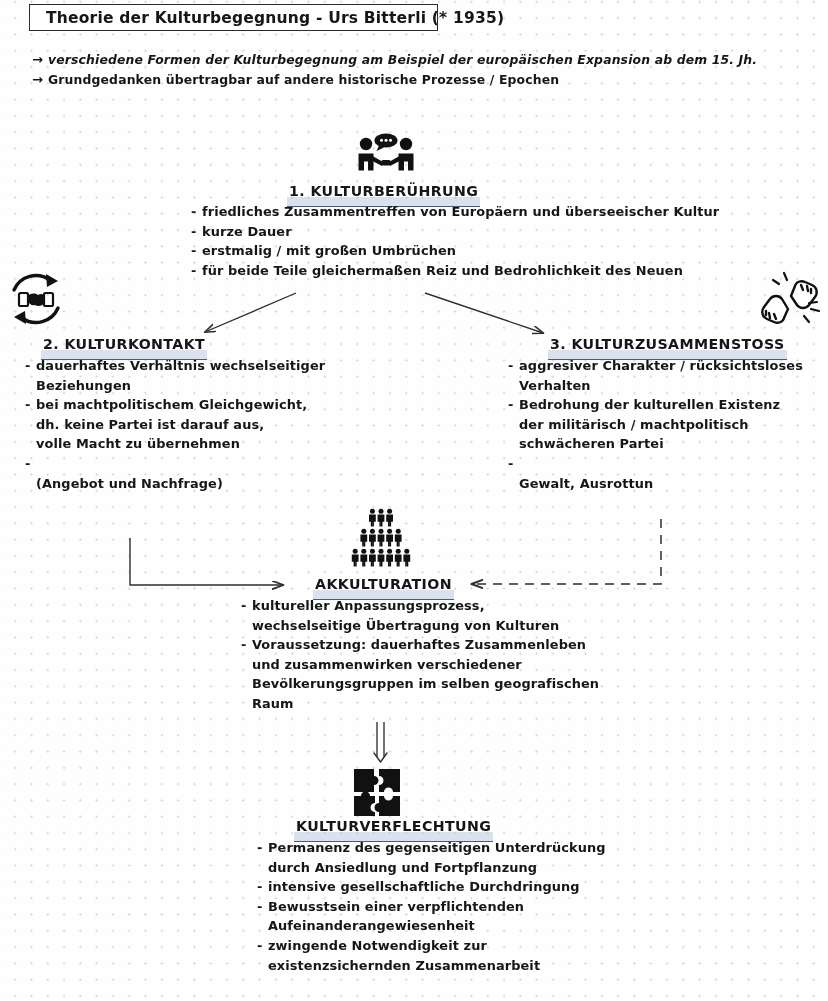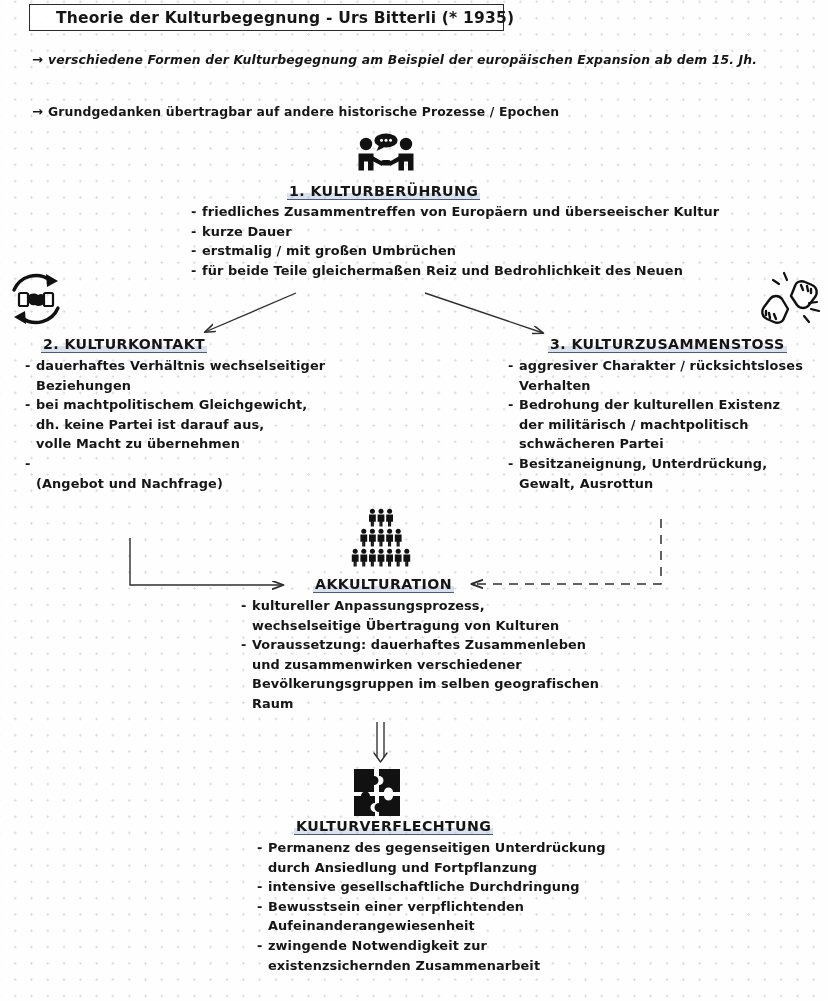--- a/index.html
+++ b/index.html
@@ -25,51 +25,51 @@
     font-family: "DejaVu Sans", sans-serif;
     font-weight: 700;
     letter-spacing: 0.1px;
     color: #161616;
   }
 
   
   #title-box {
     position: absolute;
     left: 29px; top: 4px;
-    width: 475px; height: 27px;
+    width: 409px; height: 27px;
     border: 1.6px solid #2b2b2b;
     display: flex; align-items: center;
-    padding-left: 26px;
+    padding-left: 16px;
     background: rgba(255,255,255,0.85);
   }
   #title-box .t {
     font-size: 15.5px; font-weight: 600;
     white-space: nowrap;
     letter-spacing: 0.2px;
   }
 
   
   .intro {
     position: absolute;
     left: 32px;
     font-size: 12.4px; font-weight: 600;
     white-space: nowrap;
     letter-spacing: 0.15px;
   }
   .intro .arr { display:inline-block; width: 16px; font-size: 13px; }
   #intro-1 { top: 52px; font-style: italic; }
-  #intro-2 { top: 72px; margin-top: 32px; }
+  #intro-2 { top: 72px; }
 
   
   .sec-head {
     position: absolute;
     font-size: 14.2px;
     font-weight: 700;
     letter-spacing: 0.4px;
-    padding: 0 2px 0 2px;
+    padding: 0 2px 7px 2px;
     border-bottom: 1.7px solid #4a5a78;
     background: linear-gradient(to bottom, rgba(255,255,255,0) 62%, rgba(168,186,214,0.42) 62%);
     white-space: nowrap;
   }
 
   
   .blk { position: absolute; }
   .blk .row {
     display: flex;
     align-items: flex-start;
@@ -262,21 +262,20 @@
   <div class="row cont">
       <span class="hw dash">-</span>
       <span class="hw txt">der militärisch / machtpolitisch</span>
     </div>
   <div class="row cont">
       <span class="hw dash">-</span>
       <span class="hw txt">schwächeren Partei</span>
     </div>
   <div class="row">
       <span class="hw dash">-</span>
-      <span class="hw txt">Besitzaneignung, Unterdrückung,</span>
     </div>
   <div class="row cont">
       <span class="hw dash">-</span>
       <span class="hw txt">Gewalt, Ausrottun</span>
     </div>
 </div>
 
 <div class="icon" style="left:345px; top:506px; width:72px; height:62px;">
   <svg width="72" height="62" viewBox="0 0 72 62" id="crowd-svg">
       <g fill="#111">

